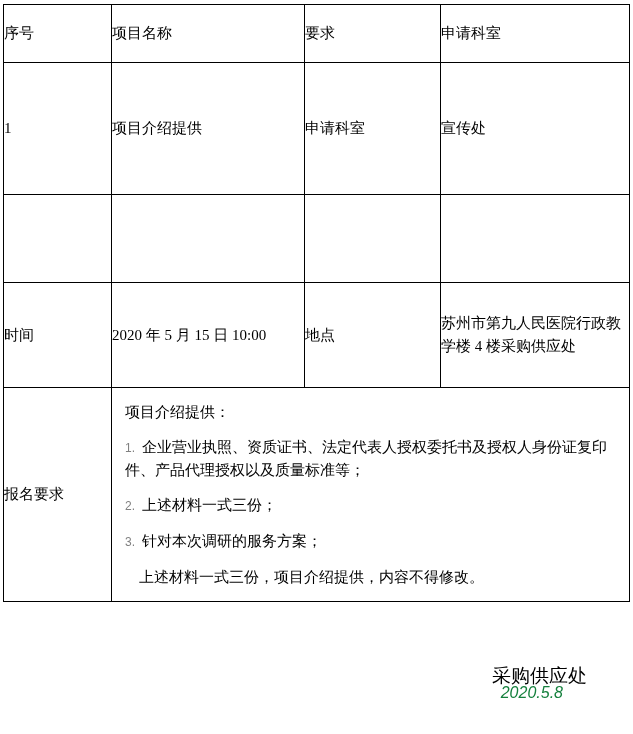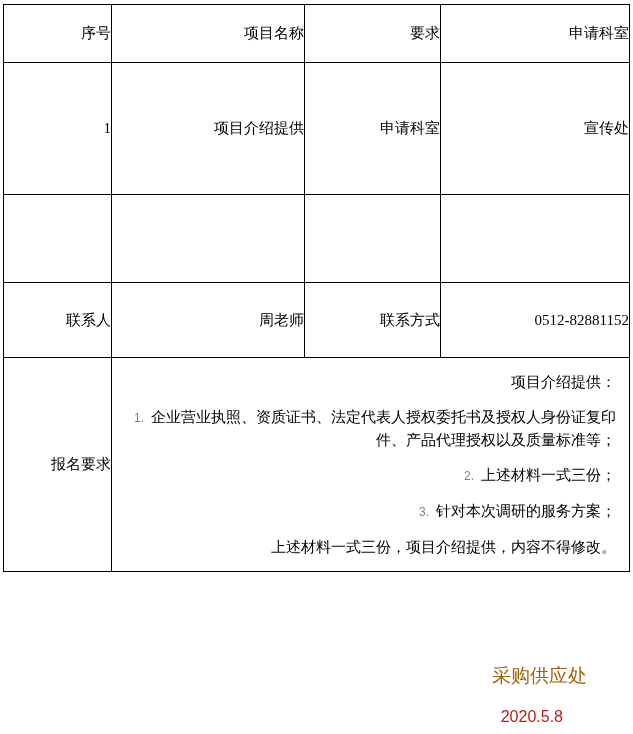--- a/index.html
+++ b/index.html
@@ -17,21 +17,21 @@
   table.doc-table {
     position: absolute;
     left: 3px;
     top: 4px;
     width: 626px;
     border-collapse: collapse;
     table-layout: fixed;
   }
   table.doc-table td {
     border: 1px solid #000000;
-    text-align: right;
+    text-align: left;
     vertical-align: middle;
     font-size: 15px;
     padding: 0;
     overflow: hidden;
   }
   col.c1 { width: 108px; }
   col.c2 { width: 193px; }
   col.c3 { width: 136px; }
   col.c4 { width: 189px; }
   tr.r-header  { height: 58px; }
@@ -59,30 +59,31 @@
     font-family: "Liberation Sans", sans-serif;
     font-size: 12px;
     margin-right: 7px;
   }
   .req-note { text-indent: 14px; }
   .footer-signature {
     position: absolute;
     top: 663px;
     right: 46px;
     font-size: 19px;
-    color: #a16207;
+    color: #000000;
     font-family: "Liberation Serif", serif;
   }
   .footer-date {
     position: absolute;
-    top: 708px;
+    top: 684px;
     right: 70px;
     font-size: 16px;
-    color: #b91c1c;
+    color: #15803d;
     font-family: "Liberation Sans", sans-serif;
+    font-style: italic;
   }
 </style>
 </head>
 <body>
 
 <table class="doc-table">
   <colgroup>
     <col class="c1">
       <col class="c2">
       <col class="c3">
@@ -100,25 +101,25 @@
       <td>项目介绍提供</td>
       <td>申请科室</td>
       <td>宣传处</td>
     </tr>
     <tr class="r-empty">
       <td></td>
       <td></td>
       <td></td>
       <td></td>
     </tr>
-    <tr class="r-contact">
-      <td>联系人</td>
-      <td>周老师</td>
-      <td>联系方式</td>
-      <td>0512-82881152</td>
+    <tr class="r-time">
+      <td>时间</td>
+      <td>2020 年 5 月 15 日 10:00</td>
+      <td>地点</td>
+      <td class="addr-cell">苏州市第九人民医院行政教学楼 4 楼采购供应处</td>
     </tr>
     <tr class="r-req">
       <td>报名要求</td>
       <td class="req-content-cell" colspan="3">
         <div class="req-line">项目介绍提供：</div>
         <div class="req-line">
           <span class="req-num">1.</span><span>企业营业执照、资质证书、法定代表人授权委托书及授权人身份证复印件、产品代理授权以及质量标准等；</span>
         </div>
         <div class="req-line">
           <span class="req-num">2.</span><span>上述材料一式三份；</span>

